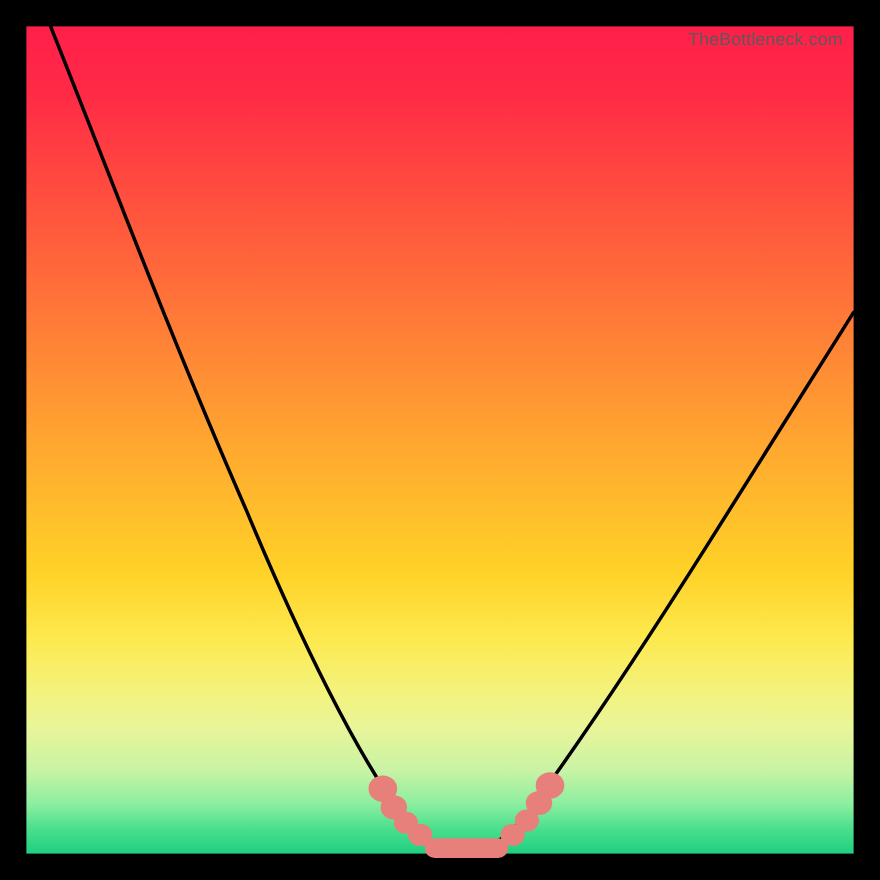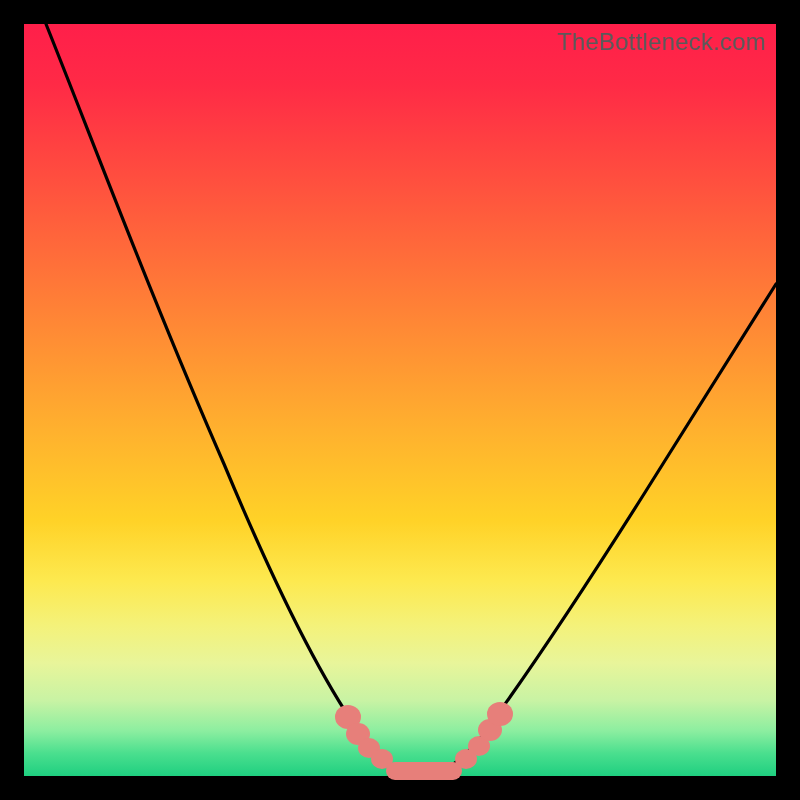--- a/index.html
+++ b/index.html
@@ -41,21 +41,21 @@
       #8ceea0 94%,
       #4adf8e 97%,
       #1fcf80 100%
     );
   }
   .watermark {
     position: absolute;
     top: 4px;
     right: 10px;
     color: #5a5a5a;
-    font-size: 24px;
+    font-size: 16px;
     font-weight: 500;
     letter-spacing: 0.2px;
     user-select: none;
   }
   svg.curve {
     position: absolute;
     left: 0; top: 0;
     width: 752px;
     height: 752px;
     overflow: visible;

